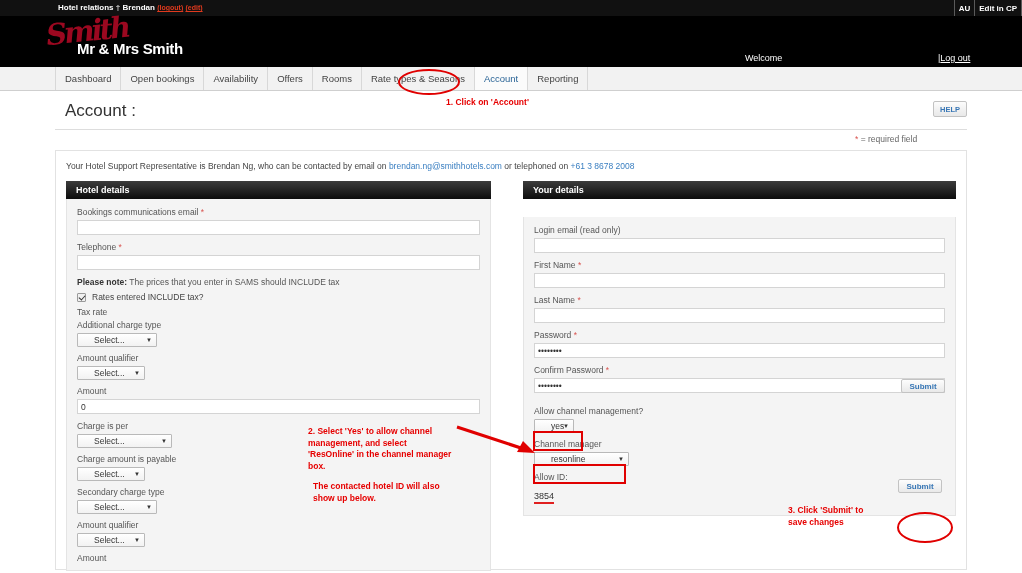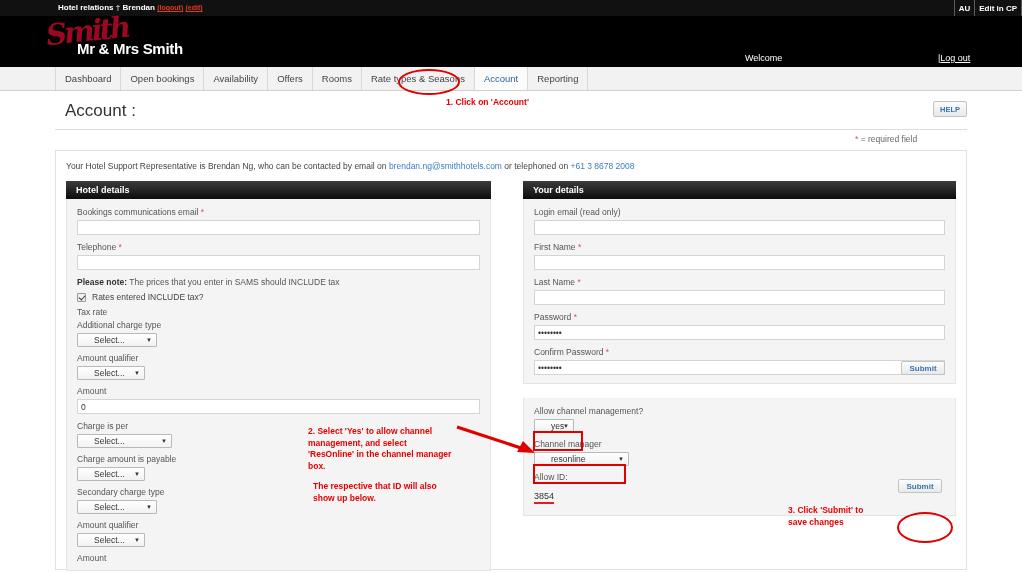--- a/index.html
+++ b/index.html
@@ -456,21 +456,21 @@
             <span class="caret">▼</span>
           </div>
 
         <div class="fld-label">Amount</div>
 
       </div>
     </div>
 
     <div class="panel" style="left:467px; top:30px; width:433px;">
       <div class="panel-head">Your details</div>
-      <div class="panel-body" style="height:185px;">
+      <div class="panel-body" style="height:185px;margin-top:18px;">
         <div class="fld-label">Login email (read only)</div>
         <input class="txt-input" type="text" readonly="" value="" style="">
 
         <div class="fld-label"><span>First Name</span> <span class="star">*</span></div>
         <input class="txt-input" type="text" value="" style="">
 
         <div class="fld-label"><span>Last Name</span> <span class="star">*</span></div>
         <input class="txt-input" type="text" value="" style="">
 
         <div class="fld-label"><span>Password</span> <span class="star">*</span></div>
@@ -503,21 +503,21 @@
         <div class="submit-btn" style="position:absolute; right:13px; bottom:22px;">Submit</div>
       </div>
     </div>
   </div>
 
   <div class="anno" style="left:446px; top:97px;">1. Click on 'Account'</div>
   <div class="anno" style="left:308px; top:426px; width:165px;">2. Select 'Yes' to allow channel
     management, and select
     'ResOnline' in the channel manager
     box.</div>
-  <div class="anno" style="left:313px; top:481px; width:170px;">The respective that ID will also
+  <div class="anno" style="left:313px; top:481px; width:170px;">The contacted hotel ID will also
 show up below.</div>
   <div class="anno" style="left:788px; top:505px;">3. Click 'Submit' to
     save changes</div>
 
   <div class="ellipse" style="left:398px; top:69px; width:58px; height:22px;"></div>
 
   <div class="redbox" style="left:533px; top:431px; width:46px; height:16px;"></div>
 
   <div class="redbox" style="left:533px; top:464px; width:89px; height:16px;"></div>
 

